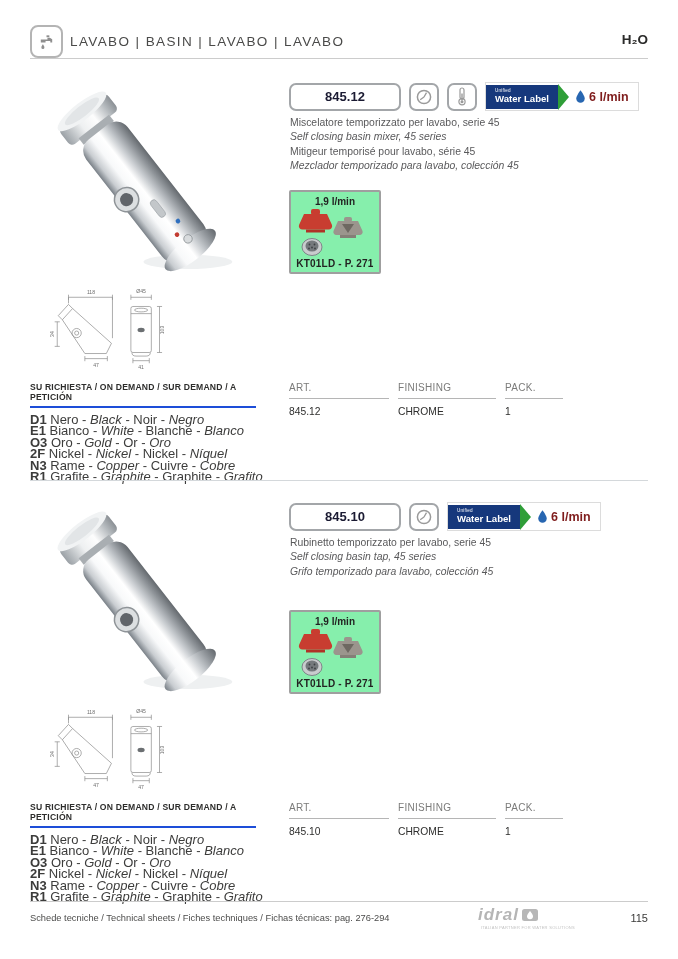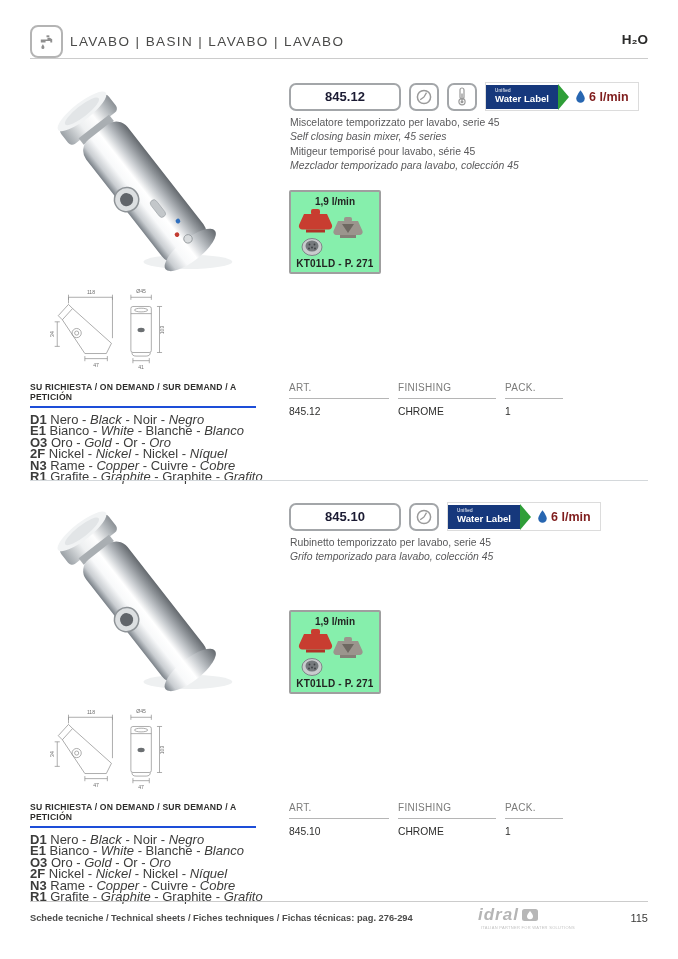--- a/index.html
+++ b/index.html
@@ -53,21 +53,21 @@
   .color-row { font-size:13px; line-height:11.4px; color:#3c3c3b; white-space:nowrap; }
   .cl-code { font-weight:bold; }
   .tcol { position:absolute; top:312px; }
   .tcol .col-hdr { font-size:10px; color:#7b7b7a; letter-spacing:.3px; padding-bottom:5px; border-bottom:1px solid #b5b5b5; }
   .tcol .col-val { font-size:10.3px; color:#2e2e2d; margin-top:7px; }
   .col-art { left:289px; width:100px; }
   .col-fin { left:398px; width:98px; }
   .col-pack { left:505px; width:58px; }
   
   .ft-line { position:absolute; left:30px; right:30px; top:901px; height:1px; background:#cccccc; }
-  .ft-left { position:absolute; left:30px; top:913px; font-size:9.3px; color:#4c4c4b;font-weight:bold; }
+  .ft-left { position:absolute; left:30px; top:913px; font-size:9.3px; color:#4c4c4b; }
   .ft-logo { position:absolute; right:100px; top:906px; text-align:center; width:100px; }
   .ft-logo-row { display:flex; align-items:center; gap:3px; }
   .ft-logo-text { font-style:italic; font-weight:bold; font-size:17px; letter-spacing:1px; color:#b5b5b5; line-height:1; }
   .ft-tag { font-size:4px; color:#c3c3c3; letter-spacing:.3px; margin-top:2px; white-space:nowrap; }
   .ft-page { position:absolute; right:30px; top:912px; font-size:11px; color:#3a3a39; }
 </style>
 </head>
 <body>
 
 <svg width="0" height="0" style="position:absolute">
@@ -284,20 +284,21 @@
           <svg width="9" height="13" viewBox="0 0 10 14">
             <path d="M5,0 C5,0 0.3,6 0.3,9.2 a4.7,4.7 0 0 0 9.4,0 C9.7,6 5,0 5,0 Z" fill="#2766b1"></path>
           </svg>
         </span>
         <span class="wl-flow">6 l/min</span>
       </div>
     </div>
 
     <div class="desc">
       <p>Rubinetto temporizzato per lavabo, serie 45</p>
+      <p class="it">Self closing basin tap, 45 series</p>
       <p class="it">Grifo temporizado para lavabo, colección 45</p>
     </div>
 
     <div class="kit-box">
       <div class="kit-flow">1,9 l/min</div>
       <svg class="kit-img" viewBox="0 0 84 48">
         <g>
           <rect x="18" y="0" width="9" height="6" rx="2" fill="#c83d30"></rect>
           <path d="M11,5 h23 l5,11 a3.5,3.5 0 0 1 -3.5,4.5 h-26 a3.5,3.5 0 0 1 -3.5,-4.5 z" fill="#c83d30"></path>
           <path d="M13,20.5 h19 v3 h-19 z" fill="#b03226"></path>

